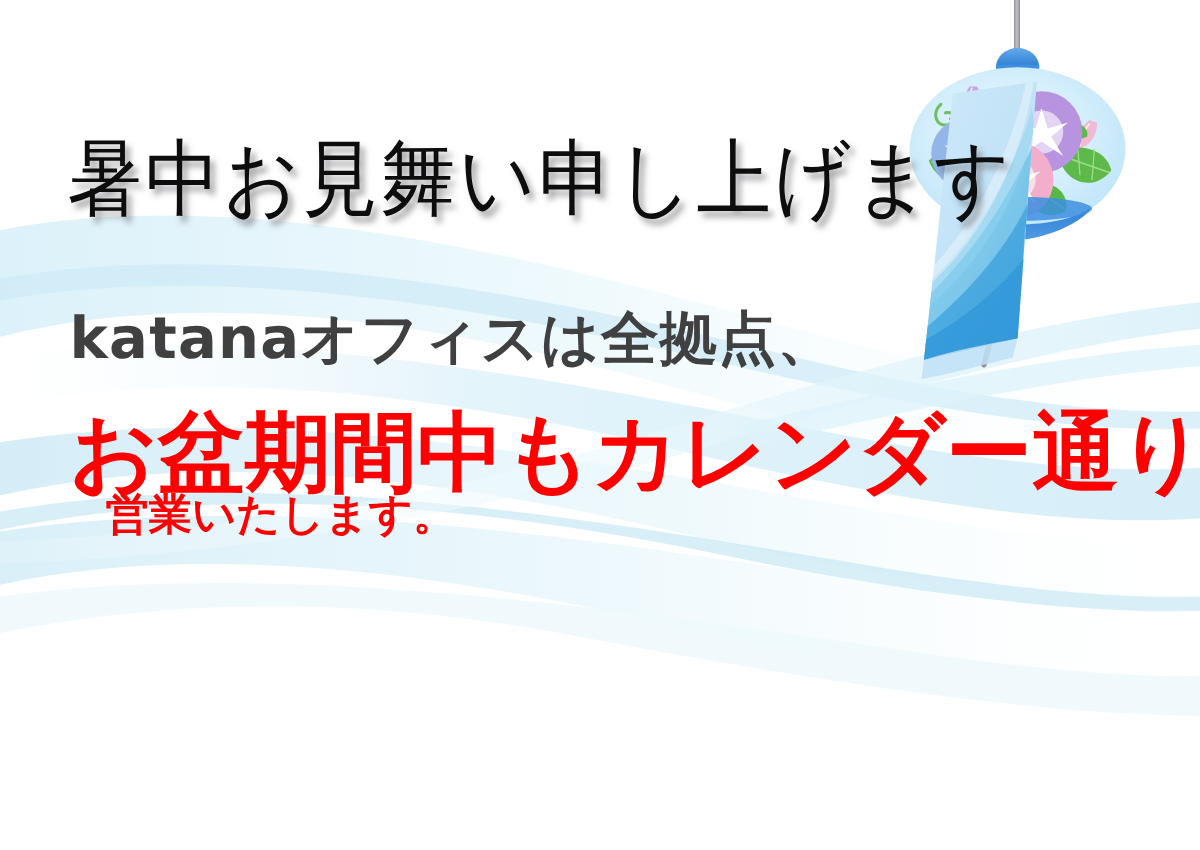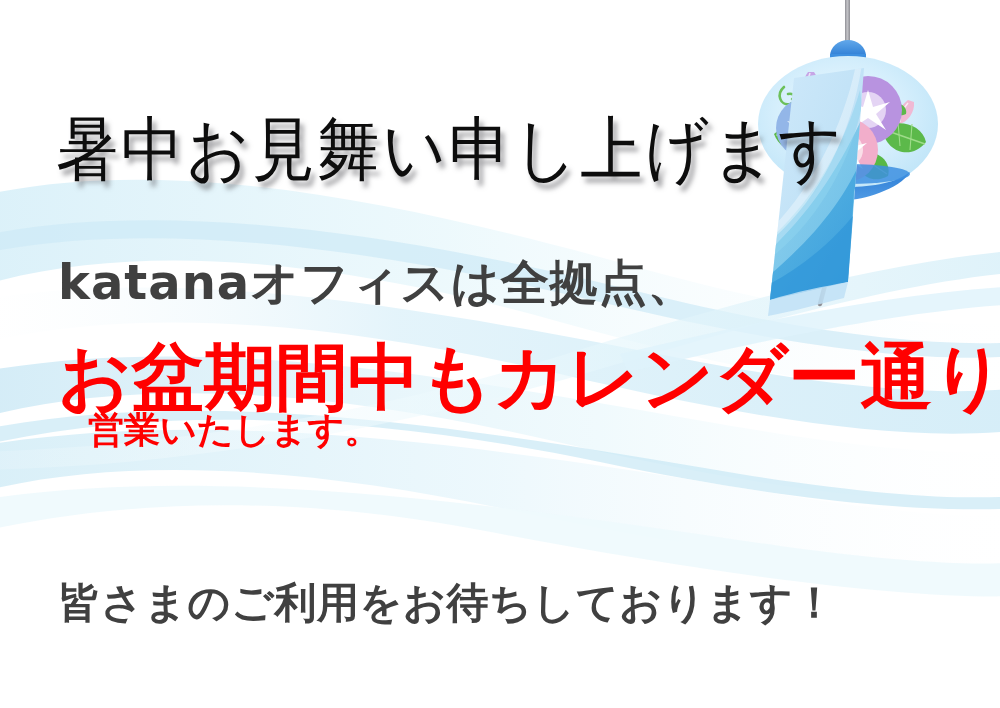--- a/index.html
+++ b/index.html
@@ -277,16 +277,15 @@
   <div class="text-layer">
     <div class="line title-line">暑中お見舞い申し上げます</div>
 
     <div class="line body-line l-katana">katanaオフィスは全拠点、</div>
 
     <div class="line red-line l-red1" style="color:#ff0000">お盆期間中もカレンダー通り</div>
 
     <div class="line red-line l-red2" style="color:#ff0000">営業いたします。</div>
 
 
-    <div class="line body-line l-black3">皆さまのご利用をお待ちしております！</div>
   </div>
 
 </div>
 
 </body></html>

